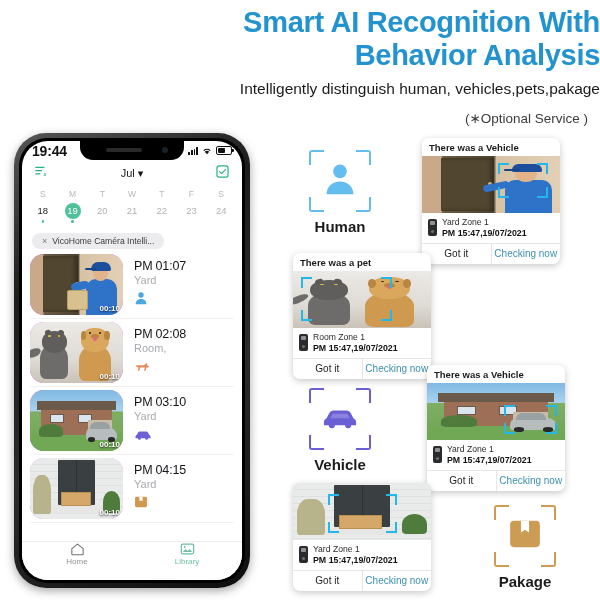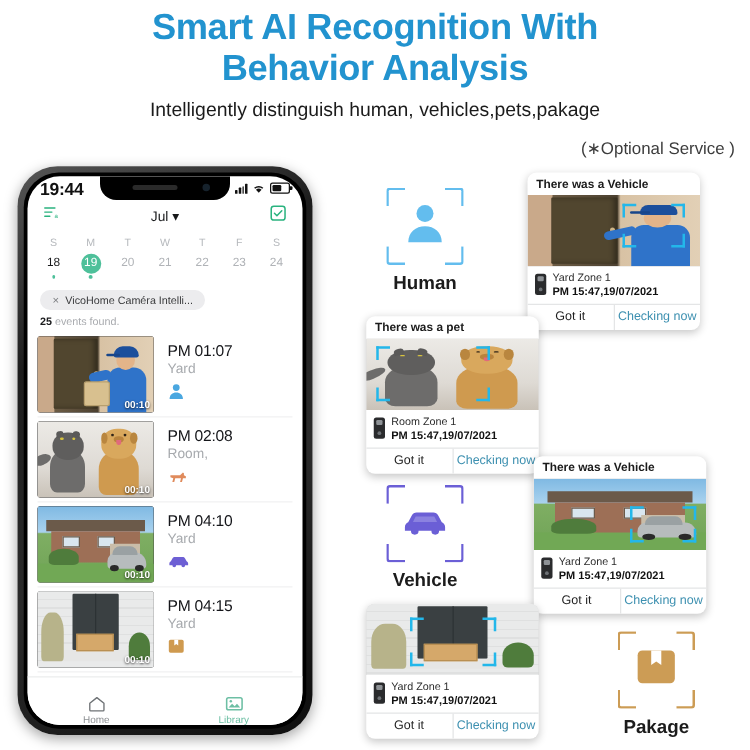--- a/index.html
+++ b/index.html
@@ -5,21 +5,21 @@
   html,body{margin:0;padding:0;}
   body{
     width:600px;height:600px;background:#ffffff;
     font-family:"Liberation Sans", sans-serif;
     position:relative;overflow:hidden;
     -webkit-font-smoothing:antialiased;
   }
   .stage{position:absolute;inset:0;}
 
   
-  .hdr{position:absolute;left:0;top:0;width:600px;text-align:center;}
+  .hdr{position:absolute;left:0;top:0;width:600px;text-align:right;}
   .hdr h1{
     margin:0;color:#2293cf;font-weight:bold;
     font-size:29px;line-height:33px;letter-spacing:-0.3px;
     padding-top:6px;
   }
   .hdr .sub{
     margin-top:8px;color:#1b1b1b;font-size:15.5px;line-height:18px;
   }
   .optsvc{
     position:absolute;right:12px;top:110px;
@@ -91,22 +91,22 @@
     font-size:8.6px;color:#3a3b3d;
   }
   .chip .x{font-size:9px;color:#77797c;}
   .found{padding:2px 10px 4px;font-size:8.6px;color:#a9abaf;}
   .found b{color:#1b1c1e;}
 
   
   .events{padding:0 8px;}
   .ev{display:flex;align-items:flex-start;padding:3px 0;border-bottom:1px solid #f1f1f2;}
   .thumb{
-    position:relative;width:93px;height:61px;border-radius:2px;overflow:hidden;flex:none;
-    background:#000000;
+    position:relative;width:93px;height:61px;border-radius:14px;overflow:hidden;flex:none;
+    background:#d946ef;
   }
   .thumb .dur{
     position:absolute;right:3px;bottom:2px;color:#fff;font-size:8px;font-weight:bold;
     text-shadow:0 1px 2px rgba(0,0,0,.8);
   }
   .ev-meta{padding-left:11px;padding-top:5px;}
   .ev-time{font-size:12.5px;color:#15161a;letter-spacing:-.2px;}
   .ev-zone{font-size:11px;color:#a7aaae;margin-top:1px;}
   .ev-ic{margin-top:5px;height:15px;}
 
@@ -164,21 +164,21 @@
   .a4 .door{position:absolute;left:30%;top:4%;width:40%;height:74%;background:#3a4042;border-radius:1px;}
   .a4 .door:after{content:"";position:absolute;left:50%;top:0;bottom:0;width:1px;background:#2c3234;}
   .a4 .step{position:absolute;left:10%;bottom:8%;width:80%;height:14%;background:#e6e6e5;}
   .a4 .pkg{position:absolute;left:33%;bottom:20%;width:30%;height:20%;background:#d5a86a;border:1px solid #b98f52;}
   .a4 .pl{position:absolute;left:3%;top:28%;width:20%;height:64%;background:#b7b38a;border-radius:40% 40% 10% 10%;}
   .a4 .pr{position:absolute;right:3%;bottom:10%;width:18%;height:36%;background:#4f7c3c;border-radius:50% 50% 18% 18%;}
 
   
   .tabbar{
     position:absolute;left:0;right:0;bottom:0;height:38px;background:#fff;
-    border-top:1px solid #eceded;display:flex;align-items:flex-end;
+    border-top:1px solid #eceded;display:flex;align-items:flex-start;
   }
   .tab{flex:1;text-align:center;}
   .tab .tl{font-size:8px;margin-top:1px;color:#8e9194;}
   .tab.on .tl{color:#6dbfa4;}
   .tab svg{display:block;margin:0 auto;}
 
   
   .cat-ic{position:absolute;text-align:center;}
   .bracket{position:relative;width:62px;height:62px;margin:0 auto;}
   .bracket b{position:absolute;width:13px;height:13px;border-style:solid;border-width:0;}
@@ -327,24 +327,20 @@
               <div class="cal-num">24</div>
               <div class="dot hide"></div>
             </div>
         </div>
 
         <div class="chiprow">
           <span class="chip">
             <span class="x">×</span>
             <span>VicoHome Caméra Intelli...</span>
           </span>
-        </div>
-        <div class="found">
-          <b>25</b>
-          <span>events found.</span>
         </div>
 
         <div class="events">
 
           <div class="ev">
             <div class="thumb">
               <div class="art a1">
                 <span class="door"></span>
                   <span class="knob"></span>
                 <span class="person">
@@ -418,21 +414,21 @@
                   <span class="gar"></span>
                 <span class="bush"></span>
                   <span class="car">
                     <i></i>
                     <i></i>
                   </span>
               </div>
               <span class="dur">00:10</span>
             </div>
             <div class="ev-meta">
-              <div class="ev-time">PM 04:10</div>
+              <div class="ev-time">PM 03:10</div>
               <div class="ev-zone">Yard</div>
               <div class="ev-ic">
                 <svg width="18" height="13" viewBox="0 0 24 16">
                     <path d="M2 11c0-1 .6-2 1.6-2.4l1.8-3.2C5.9 4.5 6.8 4 7.8 4h8.4c1 0 1.9.5 2.4 1.4l1.8 3.2C21.4 9 22 10 22 11v2h-3.2a2 2 0 0 1-4 0h-5.6a2 2 0 0 1-4 0H2z" fill="#6d5fd4"></path>
                   </svg>
               </div>
             </div>
           </div>
 
           <div class="ev">

